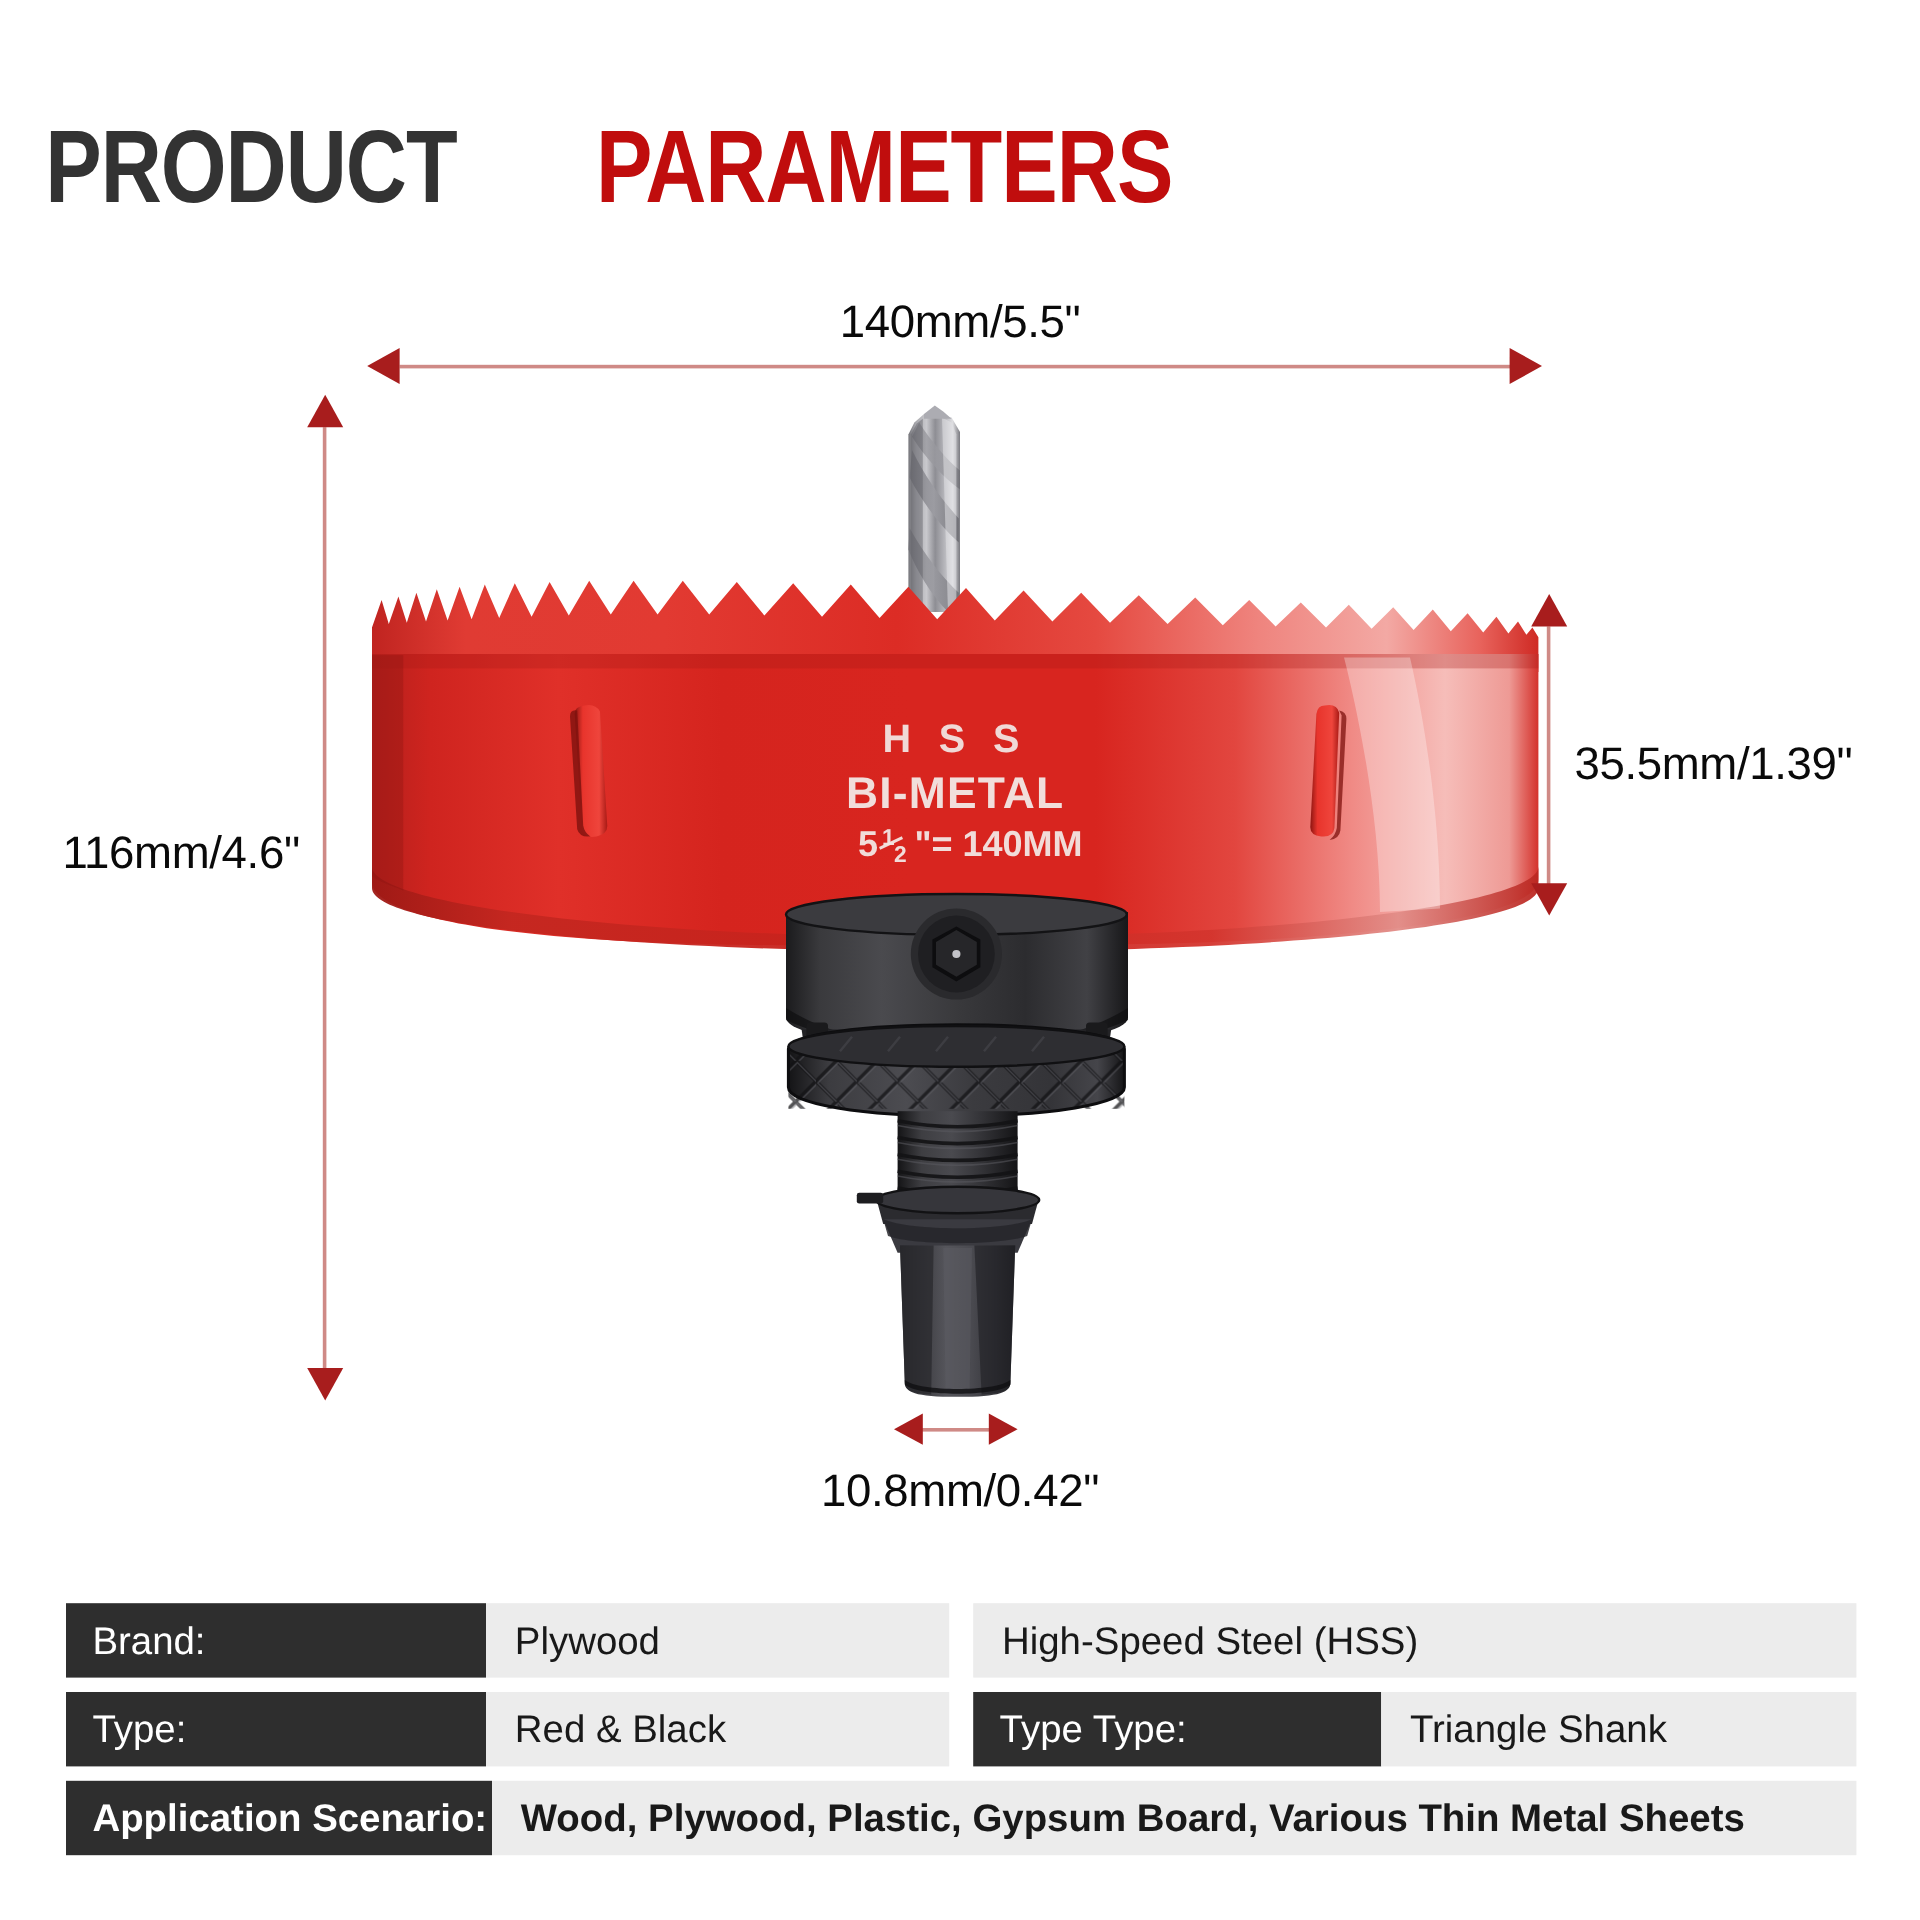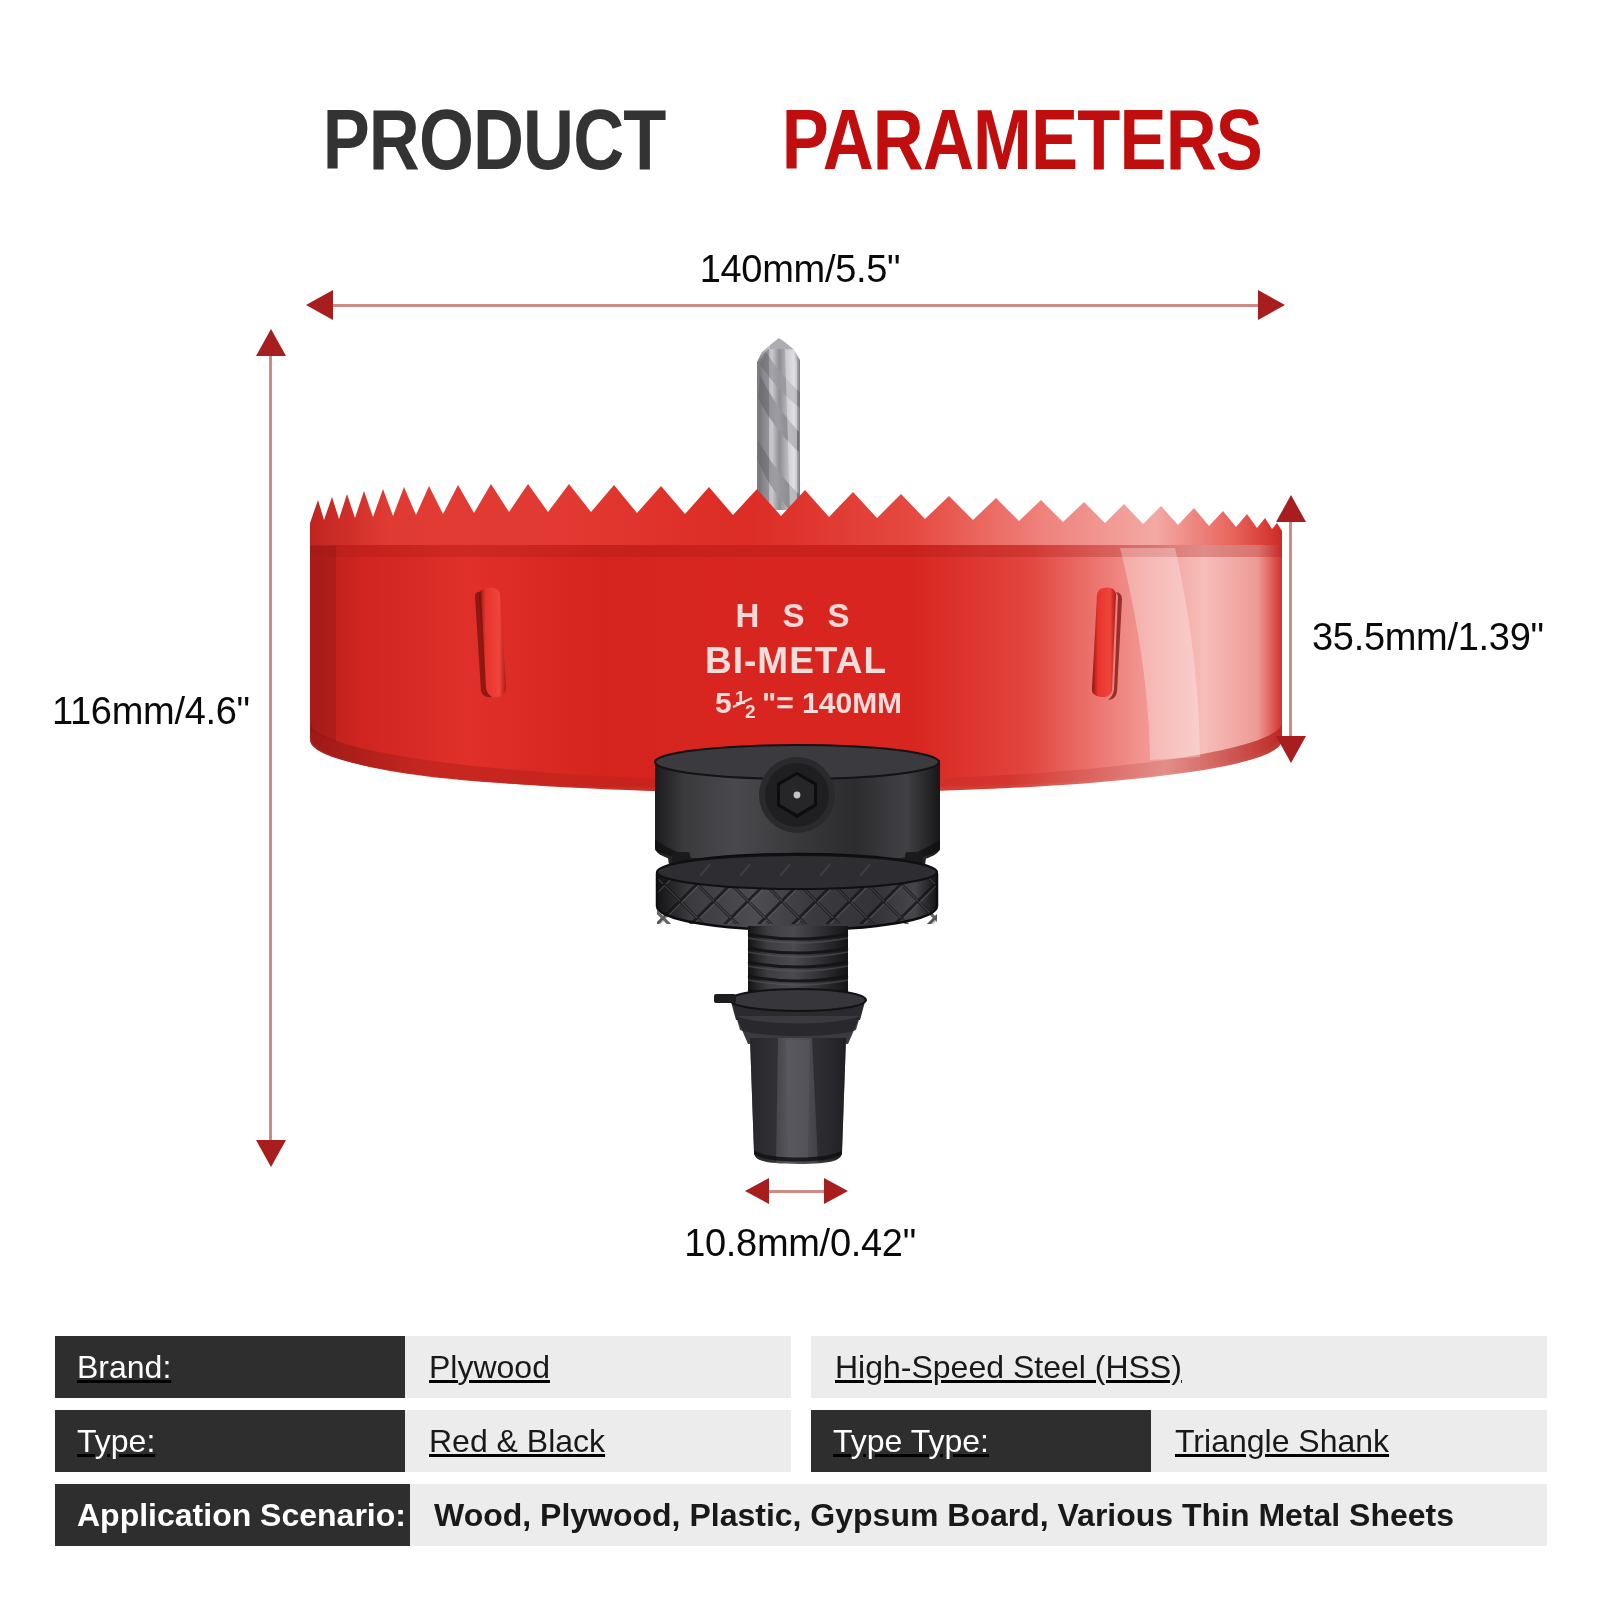--- a/index.html
+++ b/index.html
@@ -13,21 +13,21 @@
   #page {
     position: relative;
     width: 1600px; height: 1600px;
     background: #ffffff;
   }
 
   
   .title-row {
     position: absolute;
     top: 96px; left: 0; width: 1600px;
-    text-align: center;
+    text-align: left;
     white-space: nowrap;
   }
   .title-part {
     font-size: 86px;
     font-weight: bold;
     letter-spacing: -1px;
     transform: scaleX(0.82);
     transform-origin: center;
     display: inline-block;
     line-height: 1.0;
@@ -78,21 +78,21 @@
     position: absolute;
     left: 55px; top: 1336px;
     width: 1492px;
   }
   .spec-row {
     display: flex;
     width: 100%;
     margin-bottom: 12px;
     height: 62px;
   }
-  .spec-half { display: flex; width: 744px; text-decoration: underline; }
+  .spec-half { display: flex; width: 744px; }
   .spec-gap { width: 20px; flex: 0 0 20px; }
   .spec-key {
     background: #2e2e2e;
     color: #ffffff;
     font-size: 32px;
     display: flex;
     align-items: center;
     padding-left: 22px;
     white-space: nowrap;
     transform-origin: left center;

